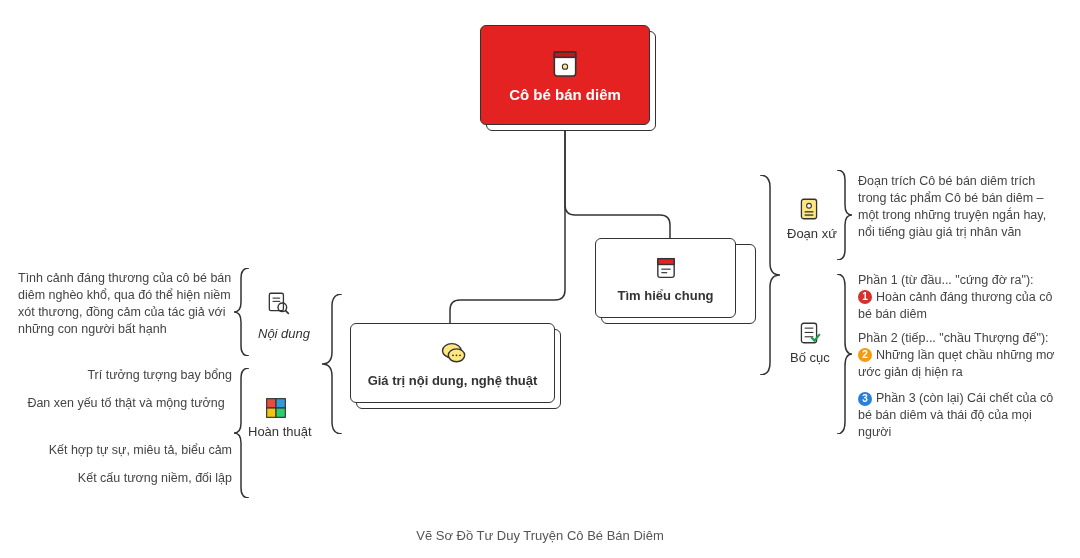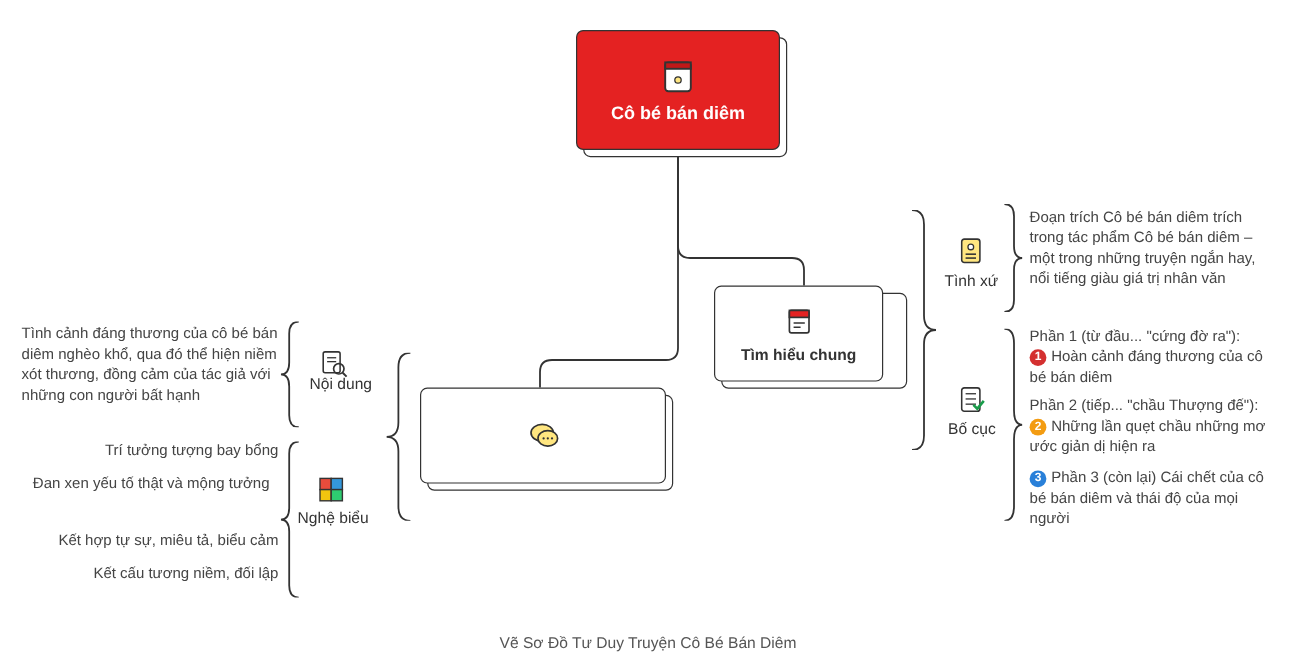--- a/index.html
+++ b/index.html
@@ -65,34 +65,35 @@
 <div class="card-stack" style="left:350px; top:323px;">
   <div class="card-shadow" style="width:205px; height:80px; left:6px; top:6px;"></div>
   <div class="card-main" style="width:205px; height:80px; left:0; top:0;">
     <svg class="icon" viewBox="0 0 24 24">
         <ellipse cx="11" cy="10" rx="8" ry="6" fill="#ffe680" stroke="#333" stroke-width="1.2"></ellipse>
         <ellipse cx="15" cy="14" rx="7" ry="5.5" fill="#ffe680" stroke="#333" stroke-width="1.2"></ellipse>
         <circle cx="12" cy="14" r="0.8" fill="#333"></circle>
         <circle cx="15" cy="14" r="0.8" fill="#333"></circle>
         <circle cx="18" cy="14" r="0.8" fill="#333"></circle>
       </svg>
+    <div class="card-title">Giá trị nội dung, nghệ thuật</div>
   </div>
 </div>
 
 <svg style="position:absolute; left:756px; top:175px; width:24px; height:200px;">
   <path d="M 4 0 Q 14 0 14 12 L 14 88 Q 14 100 24 100 Q 14 100 14 112 L 14 188 Q 14 200 4 200" stroke="#333" stroke-width="1.5" fill="none"></path>
 </svg>
 
 <svg class="icon" viewBox="0 0 24 24" style="position:absolute; left:796px; top:196px; width:26px; height:26px;">
     <rect x="5" y="3" width="14" height="18" rx="2" fill="#ffe680" stroke="#333" stroke-width="1.2"></rect>
     <circle cx="12" cy="9" r="2.2" fill="#fff" stroke="#333" stroke-width="1"></circle>
     <rect x="8" y="14" width="8" height="1.2" fill="#333"></rect>
     <rect x="8" y="17" width="8" height="1.2" fill="#333"></rect>
   </svg>
-<div class="sub-label" style="left:787px; top:226px;">Tình xứ</div>
+<div class="sub-label" style="left:787px; top:226px;">Đoạn xứ</div>
 
 <svg style="position:absolute; left:834px; top:170px; width:18px; height:90px;">
   <path d="M 3 0 Q 11 0 11 10 L 11 35 Q 11 45 18 45 Q 11 45 11 55 L 11 80 Q 11 90 3 90" stroke="#333" stroke-width="1.5" fill="none"></path>
 </svg>
 <div class="leaf" style="left:858px; top:173px; width:205px;">Đoạn trích Cô bé bán diêm trích trong tác phẩm Cô bé bán diêm – một trong những truyện ngắn hay, nổi tiếng giàu giá trị nhân văn</div>
 
 <svg class="icon" viewBox="0 0 24 24" style="position:absolute; left:796px; top:320px; width:26px; height:26px;">
     <rect x="5" y="3" width="14" height="18" rx="2" fill="#fff" stroke="#333" stroke-width="1.2"></rect>
     <rect x="8" y="7" width="8" height="1" fill="#333"></rect>
     <rect x="8" y="11" width="8" height="1" fill="#333"></rect>
@@ -121,34 +122,34 @@
   <path d="M 20 0 Q 10 0 10 12 L 10 58 Q 10 70 0 70 Q 10 70 10 82 L 10 128 Q 10 140 20 140" stroke="#333" stroke-width="1.5" fill="none"></path>
 </svg>
 
 <svg class="icon" viewBox="0 0 24 24" style="position:absolute; left:265px; top:290px; width:26px; height:26px;">
     <rect x="4" y="3" width="13" height="16" rx="1.5" fill="#fff" stroke="#333" stroke-width="1.2"></rect>
     <rect x="7" y="7" width="7" height="1" fill="#333"></rect>
     <rect x="7" y="10" width="7" height="1" fill="#333"></rect>
     <circle cx="16" cy="16" r="4" fill="none" stroke="#333" stroke-width="1.3"></circle>
     <line x1="19" y1="19" x2="22" y2="22" stroke="#333" stroke-width="1.5"></line>
   </svg>
-<div class="sub-label" style="left:258px; top:312px;">Nội dung</div>
+<div class="sub-label" style="left:258px; top:326px;font-style:italic;">Nội dung</div>
 
 <svg style="position:absolute; left:234px; top:268px; width:18px; height:88px;">
   <path d="M 15 0 Q 7 0 7 10 L 7 34 Q 7 44 0 44 Q 7 44 7 54 L 7 78 Q 7 88 15 88" stroke="#333" stroke-width="1.5" fill="none"></path>
 </svg>
 <div class="leaf" style="left:18px; top:270px; width:215px; text-align:left;">Tình cảnh đáng thương của cô bé bán diêm nghèo khổ, qua đó thể hiện niềm xót thương, đồng cảm của tác giả với những con người bất hạnh</div>
 
 <svg class="icon" viewBox="0 0 24 24" style="position:absolute; left:262px; top:394px; width:28px; height:28px;">
     <rect x="4" y="4" width="8" height="8" fill="#e74c3c" stroke="#333" stroke-width="1"></rect>
     <rect x="12" y="4" width="8" height="8" fill="#3498db" stroke="#333" stroke-width="1"></rect>
     <rect x="4" y="12" width="8" height="8" fill="#f1c40f" stroke="#333" stroke-width="1"></rect>
     <rect x="12" y="12" width="8" height="8" fill="#2ecc71" stroke="#333" stroke-width="1"></rect>
   </svg>
-<div class="sub-label" style="left:248px; top:424px;">Nghệ biểu</div>
+<div class="sub-label" style="left:248px; top:424px;">Hoàn thuật</div>
 
 <svg style="position:absolute; left:234px; top:368px; width:18px; height:130px;">
   <path d="M 15 0 Q 7 0 7 10 L 7 55 Q 7 65 0 65 Q 7 65 7 75 L 7 120 Q 7 130 15 130" stroke="#333" stroke-width="1.5" fill="none"></path>
 </svg>
 <div class="leaf" style="left:42px; top:367px; width:190px; text-align:right;">Trí tưởng tượng bay bổng</div>
 <div class="leaf" style="left:20px; top:395px; width:212px; text-align:center;">Đan xen yếu tố thật và mộng tưởng</div>
 <div class="leaf" style="left:20px; top:442px; width:212px; text-align:right;">Kết hợp tự sự, miêu tả, biểu cảm</div>
 <div class="leaf" style="left:20px; top:470px; width:212px; text-align:right;">Kết cấu tương niềm, đối lập</div>
 
 <div class="caption">Vẽ Sơ Đồ Tư Duy Truyện Cô Bé Bán Diêm</div>

